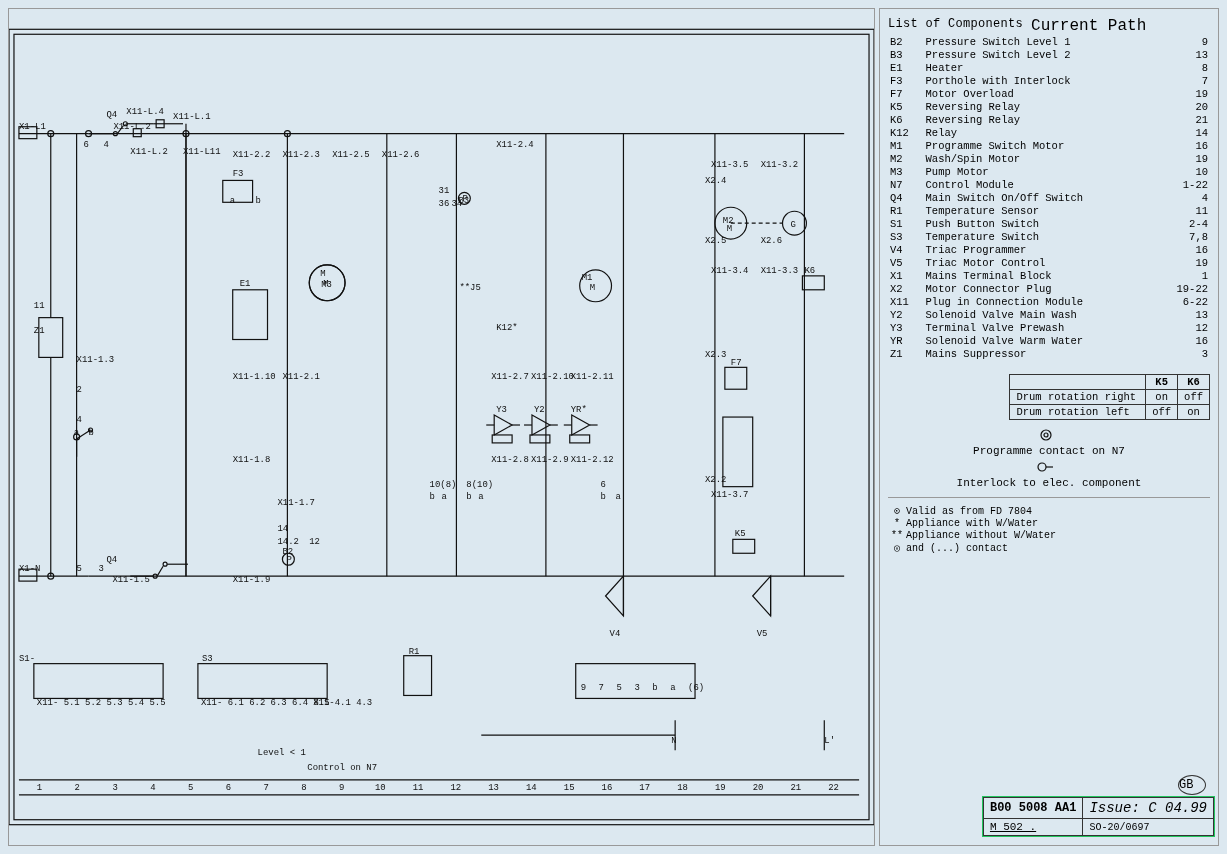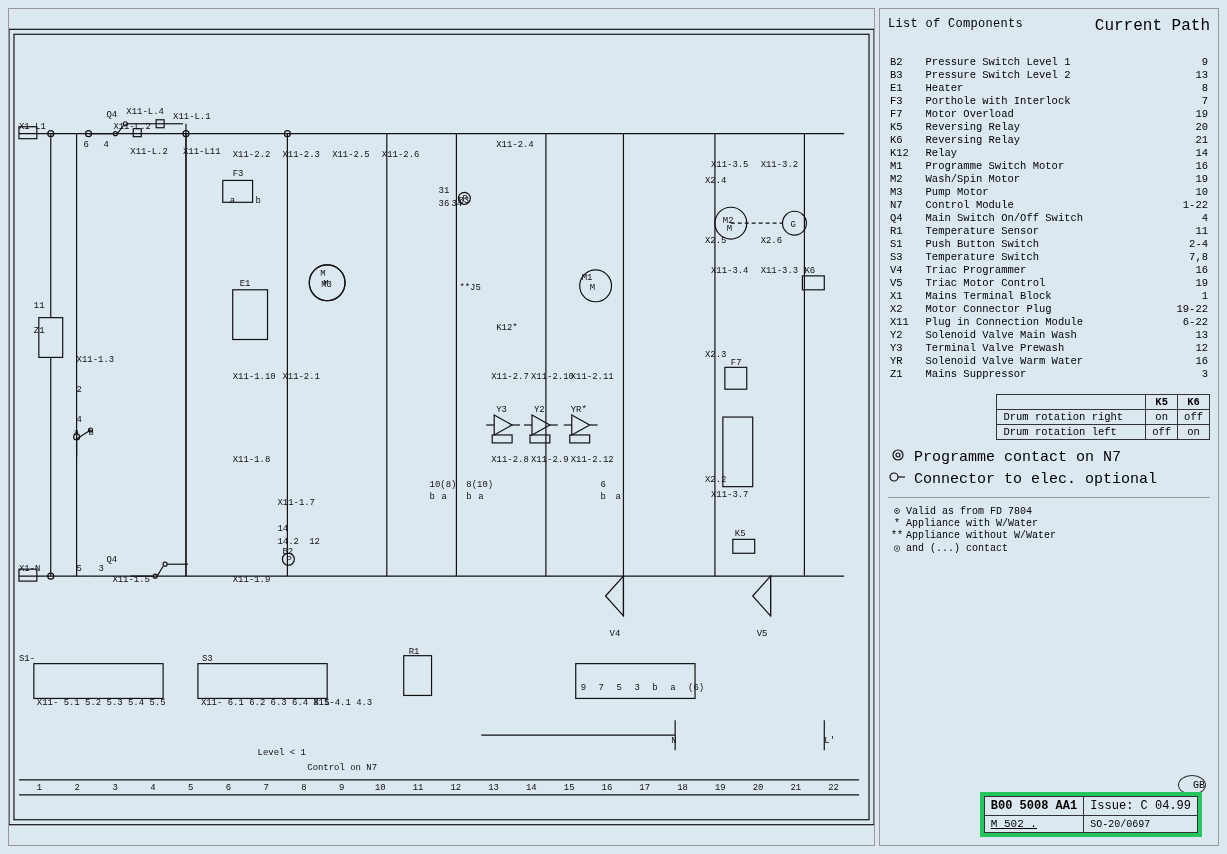--- a/index.html
+++ b/index.html
@@ -62,58 +62,59 @@
     }
     .legend-table td, .legend-table th {
       border: 1px solid #333;
       padding: 1px 6px;
       text-align: center;
     }
     .legend-row {
       display: flex;
       align-items: center;
       margin: 3px 0;
-      font-size: 15px;
+      font-size: 11px;
+      flex-direction: column;
     }
     .legend-icon {
       width: 20px;
       display: inline-block;
       text-align: center;
       margin-right: 6px;
     }
     .bottom-notes {
       font-size: 10px;
       margin-top: 6px;
     }
     .doc-info {
       position: absolute;
       bottom: 8px;
-      right: 16px;
-      border: 4px solid #22c55e;
+      right: 3px;
+      border: 1px solid #22c55e;
       font-size: 11px;
     }
     .doc-info table {
       border-collapse: collapse;
     }
     .doc-info td {
       border: 1px solid #333;
       padding: 2px 6px;
     }
     .gb-badge {
       position: absolute;
       bottom: 50px;
       right: 12px;
       border: 1px solid #333;
       border-radius: 50%;
       width: 28px;
       height: 20px;
       display: flex;
       align-items: center;
-      justify-content: flex-end;
-      font-size: 10px;
+      justify-content: flex-start;
+      font-size: 12px;
     }
   </style>
 </head>
 <body>
 
 <div class="main-container">
 
   <div class="diagram-area">
     <svg class="diagram-svg" viewBox="0 0 870 800" xmlns="http://www.w3.org/2000/svg">
       <style>
@@ -391,21 +392,21 @@
       <rect x="570" y="638" width="120" height="35" fill="none" stroke="#111"></rect>
 
       <line x1="475" y1="710" x2="670" y2="710" stroke="#333" stroke-width="0.8"></line>
       <line x1="670" y1="695" x2="670" y2="725" stroke="#333" stroke-width="1.2"></line>
       <line x1="820" y1="695" x2="820" y2="725" stroke="#333" stroke-width="1.2"></line>
     </svg>
   </div>
 
   <div class="right-panel">
 
-    <div style="display:flex; justify-content:space-between; margin-bottom:20px;">
+    <div style="display:flex; margin-bottom:0;gap:8px;">
       <span style="font-size:12px; letter-spacing:0.3px;">List of Components</span>
       <span style="font-size:16px;">Current Path</span>
     </div>
 
     <table class="components-table">
       <tbody id="components-tbody">
       <tr>
     <td class="col-id">B2</td>
     <td class="col-desc">Pressure Switch Level 1</td>
     <td class="col-path">9</td>
@@ -536,21 +537,21 @@
     <div class="legend-section">
       <div style="display:flex; justify-content:flex-end; margin-bottom:2px;">
         <table class="legend-table">
           <tbody>
               <tr>
             <td></td>
             <td><strong>K5</strong></td>
             <td><strong>K6</strong></td>
           </tr>
           <tr>
-            <td style="text-align:left; padding-right:22px;">Drum rotation right</td>
+            <td style="text-align:left; padding-right:9px;">Drum rotation right</td>
             <td>on</td>
             <td>off</td>
           </tr>
           <tr>
             <td style="text-align:left; padding-right:8px;margin-top:18px;">Drum rotation left</td>
             <td>off</td>
             <td>on</td>
           </tr>
         </tbody>
           </table>
@@ -567,21 +568,21 @@
         </span>
         <span>Programme contact on N7</span>
       </div>
       <div class="legend-row">
         <span class="legend-icon">
           <svg width="18" height="14" viewBox="0 0 18 14">
             <circle cx="5" cy="7" r="4" fill="none" stroke="#111" stroke-width="1.2"></circle>
             <line x1="9" y1="7" x2="16" y2="7" stroke="#111" stroke-width="1.2"></line>
           </svg>
         </span>
-        <span>Connector to elec. optional</span>
+        <span>Interlock to elec. component</span>
       </div>
     </div>
 
     <div class="bottom-notes" style="margin-top:8px; border-top:1px solid #999; padding-top:6px;">
       <div style="display:flex; align-items:center; margin:1px 0;">
         <span style="width:18px; text-align:center; font-size:10px;">⊙</span>
         <span>Valid as from FD 7804</span>
       </div>
       <div style="display:flex; align-items:center; margin:1px 0;">
         <span style="width:18px; text-align:center; font-size:10px;">*</span>
@@ -599,21 +600,21 @@
 
     <div class="gb-badge">
       <span>GB</span>
     </div>
 
     <div class="doc-info">
       <table>
         <tbody>
             <tr>
           <td style="font-weight:bold; font-size:12px;">B00 5008 AA1</td>
-          <td style="font-size:12px;">Issue: C  04.99</td>
+          <td style="font-size:14px;font-style:italic;">Issue: C  04.99</td>
         </tr>
         <tr>
           <td style="font-size:11px;text-decoration:underline;">M 502 .</td>
           <td style="font-size:10px;">SO-20/0697</td>
         </tr>
       </tbody>
         </table>
     </div>
   </div>
 </div>

